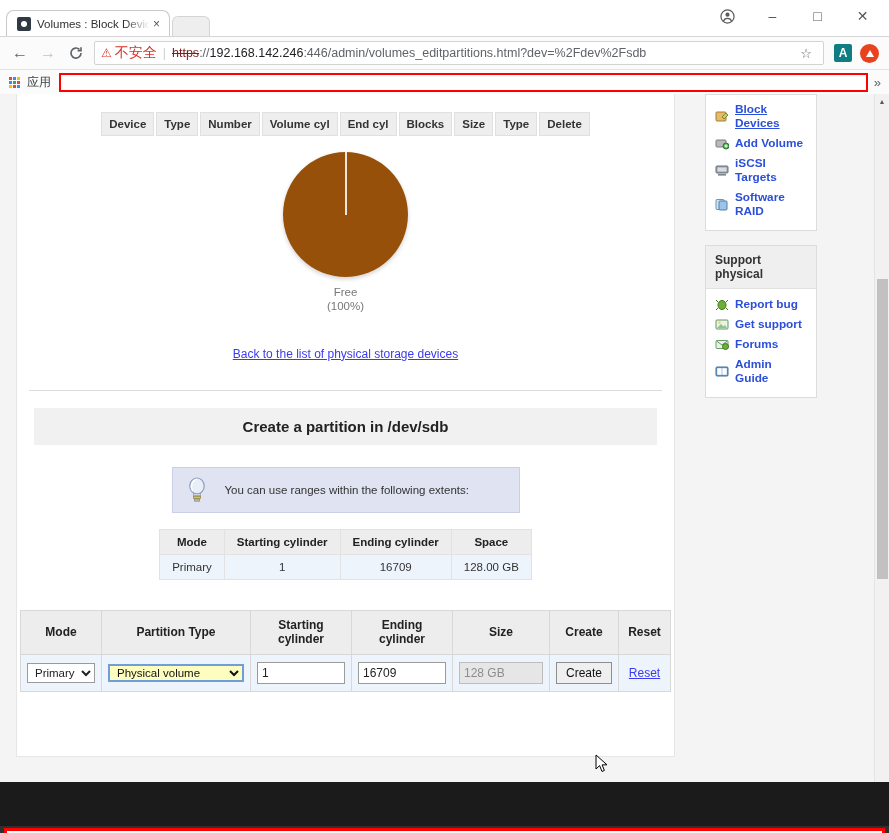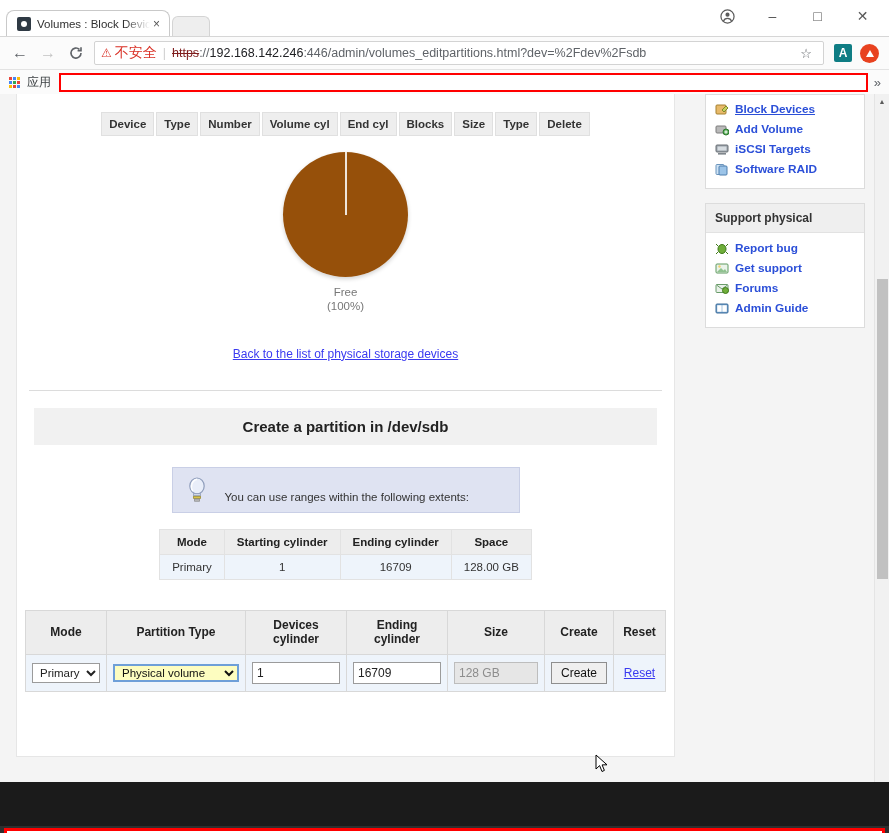--- a/index.html
+++ b/index.html
@@ -163,21 +163,21 @@
 
   .hr-sep { border: none; border-top: 1px solid #dcdcdc; margin: 28px 12px 0 12px; }
 
   .section-head {
     margin: 17px 17px 0 17px; background: #f1f1f1; padding: 10px 0;
     text-align: center; font-size: 15px; font-weight: bold; color: #222;
   }
 
   .tip-box {
     width: 348px; margin: 22px auto 0; background: #dfe3f2; border: 1px solid #c9cfe6;
-    display: flex; align-items: flex-end; padding: 9px 10px;
+    display: flex; align-items: center; padding: 9px 10px;
   }
   .bulb { width: 28px; flex: 0 0 28px; display:flex; align-items:center; justify-content:center; }
   .tip-text { font-size: 11.5px; color: #333; margin-left: 14px; }
 
   .extents-table {
     margin: 16px auto 0; border-collapse: collapse; font-size: 11.5px;
   }
   .extents-table th {
     background: #ededed; font-weight: bold; color: #222;
     padding: 6px 12px; border: 1px solid #e2e2e2; text-align: center;
@@ -203,38 +203,38 @@
   .th-mode { width: 78px; } .th-ptype { width: 134px; }
   .th-start { width: 99px; } .th-end { width: 100px; }
   .th-size { width: 94px; } .th-create { width: 60px; } .th-reset { width: 52px; }
 
   select.sel {
     font-family: "Liberation Sans", sans-serif; font-size: 11.5px;
     padding: 2px 3px; border: 1px solid #9b9b9b; background: #fff; color: #222;
   }
   select.sel-mode { width: 68px; }
   select.sel-ptype {
-    width: 126px; background: #fdfdc0; border: 2px solid #6e9fd8; color: #111;
+    width: 136px; background: #fdfdc0; border: 2px solid #6e9fd8; color: #111;
     padding: 0 3px;
   }
   input.txt {
     font-family: "Liberation Sans", sans-serif; font-size: 12px;
     width: 88px; padding: 3px 4px; border: 1px solid #9b9b9b; background: #fff; color: #222;
   }
   input.txt-disabled {
     width: 84px; background: #e6e6e6; color: #8d8d8d; border: 1px solid #bdbdbd;
   }
   button.btn {
     font-family: "Liberation Sans", sans-serif; font-size: 12px;
     padding: 3px 9px; background: #efefef; border: 1px solid #8e8e8e; color: #111;
   }
   a.reset-link { color: #3a3af0; font-size: 12px; text-decoration: underline; }
 
   
-  .side-col { position: absolute; left: 705px; top: 0; width: 160px; }
+  .side-col { position: absolute; left: 705px; top: 0; width: 112px; }
   .side-card {
     background: #fff; border: 1px solid #dcdcdc; margin-bottom: 14px; padding: 0 0 9px 0;
   }
   .side-card-head {
     background: #efefef; font-size: 12px; font-weight: bold; color: #333;
     padding: 7px 9px; border-bottom: 1px solid #e2e2e2;
   }
   .side-link {
     display: flex; align-items: center; padding: 3px 9px; font-size: 11.8px;
   }
@@ -409,21 +409,21 @@
           </tr>
         </tbody>
       </table>
 
       <table class="form-table">
         <thead>
           <tr>
             <th class="th-mode">Mode</th>
             <th class="th-ptype">Partition Type</th>
             <th class="th-start">
-              <span>Devices</span><br>
+              <span>Starting</span><br>
               <span>cylinder</span>
             </th>
             <th class="th-end">
               <span>Ending</span><br>
               <span>cylinder</span>
             </th>
             <th class="th-size">Size</th>
             <th class="th-create">Create</th>
             <th class="th-reset">Reset</th>
           </tr>

